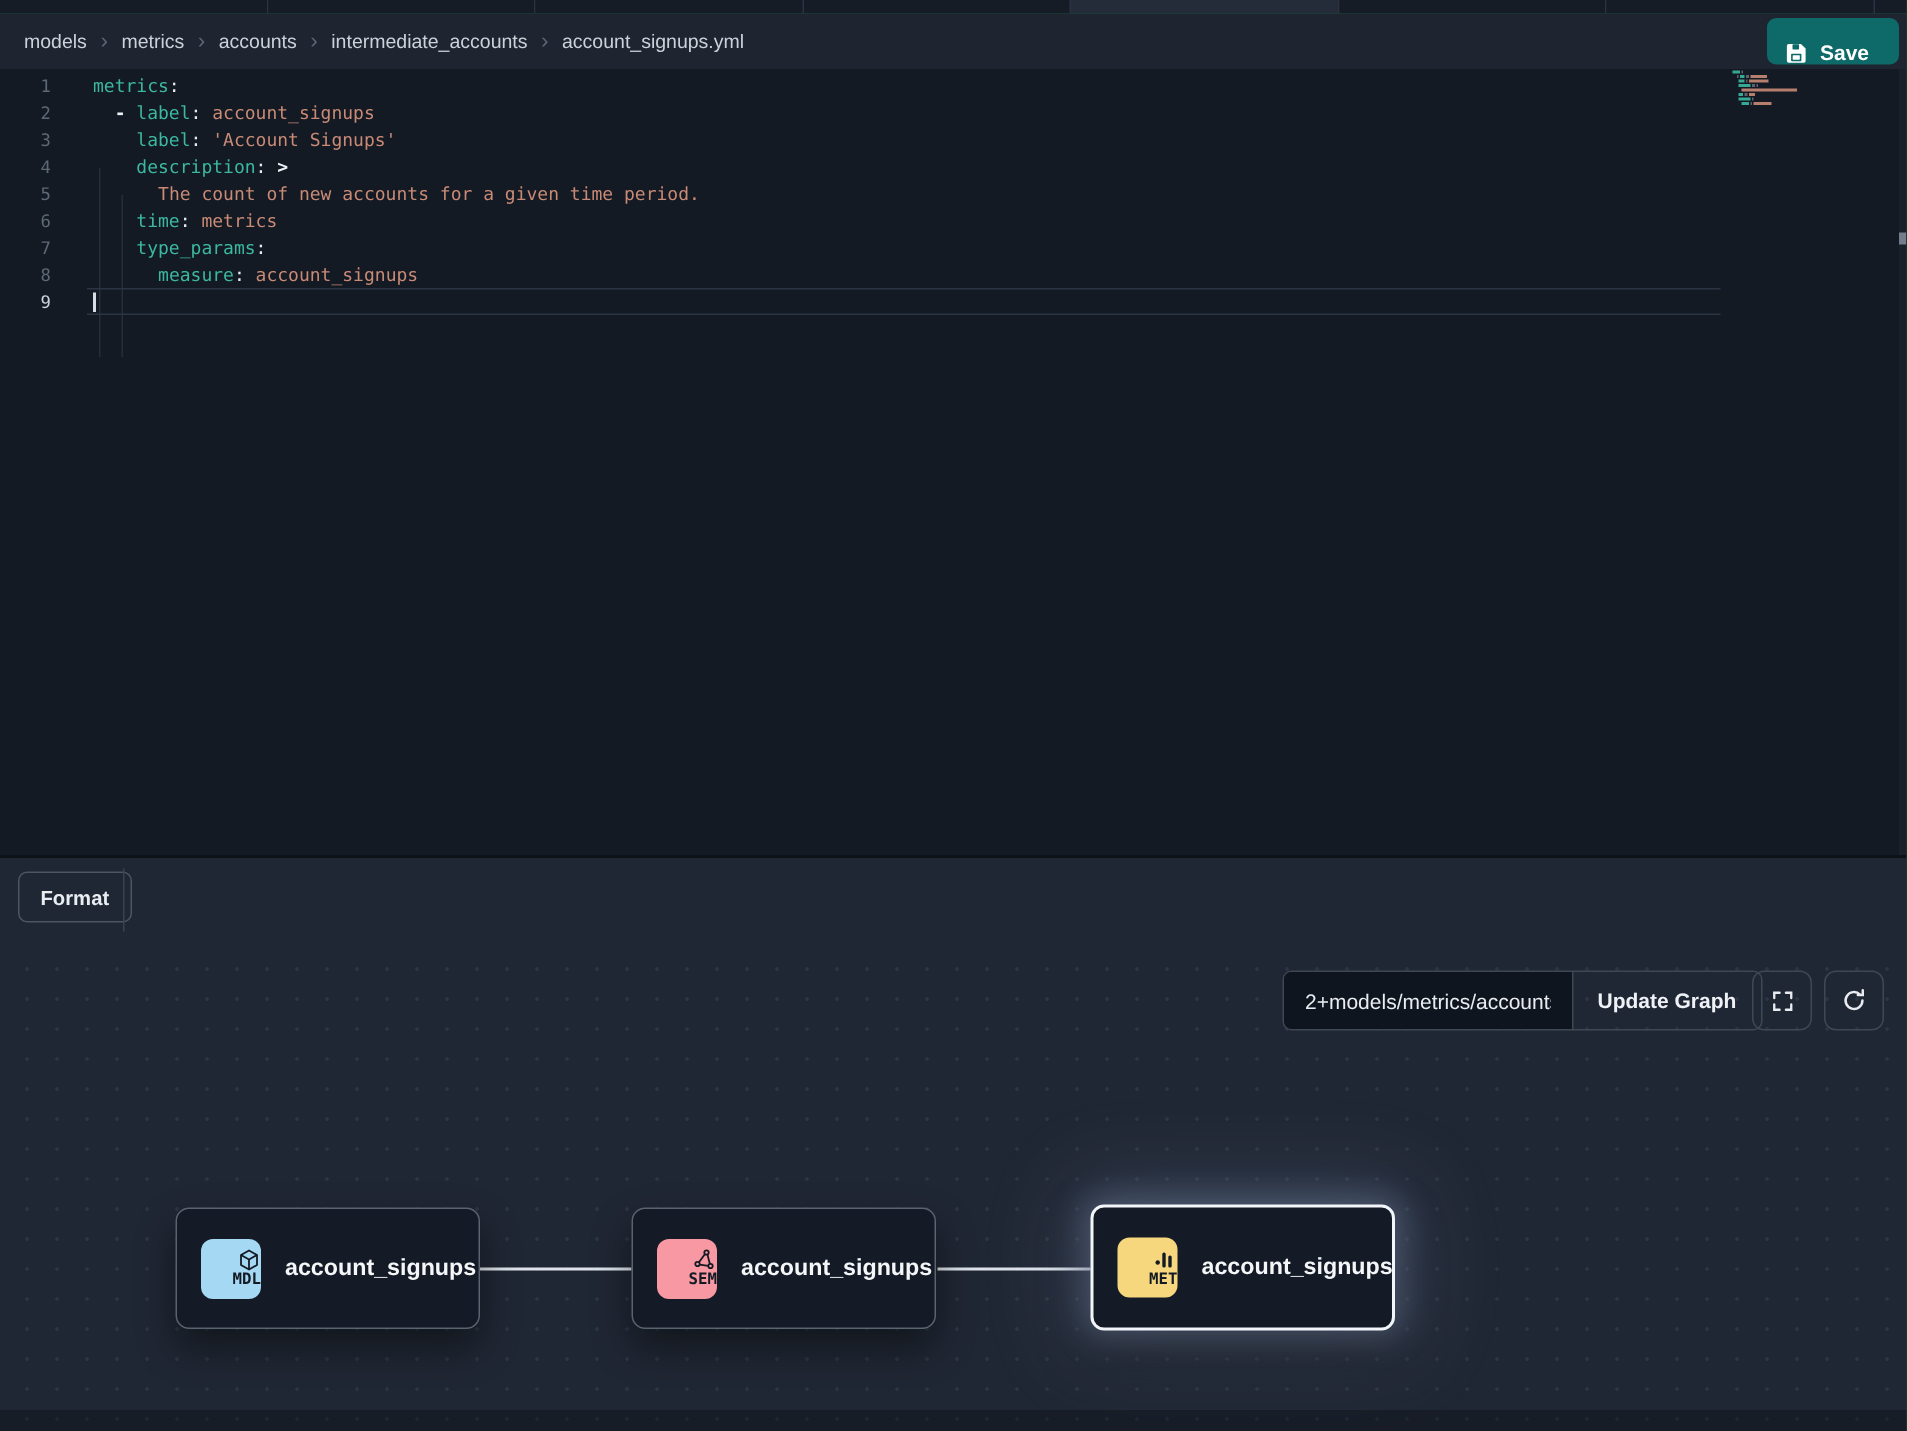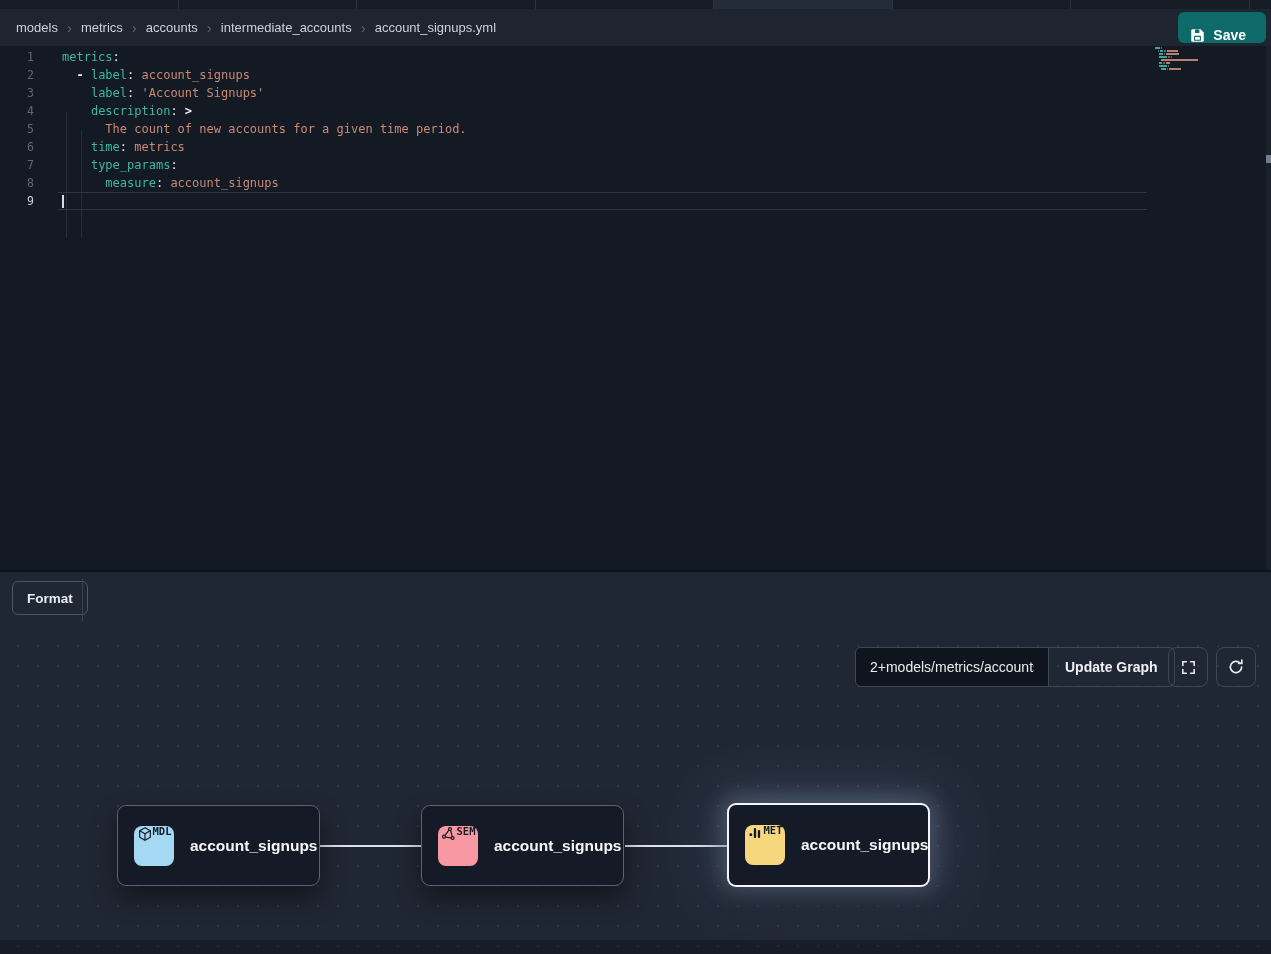--- a/index.html
+++ b/index.html
@@ -81,22 +81,22 @@
   .icon-btn.refresh{left:1216px;}
 
   
   .edge{position:absolute;height:1.5px;background:#dde2e9;}
   .lnode{position:absolute;width:203px;height:81px;background:#151b26;border:1px solid #5a6370;
          border-radius:9px;display:flex;align-items:center;padding-left:16px;gap:16px;cursor:pointer;
          box-shadow:0 12px 26px rgba(0,0,0,0.45);}
   .lnode.selected{border:2px solid #f2f5f9;height:84px;
          box-shadow:0 0 22px 5px rgba(165,185,225,0.30),0 0 55px 18px rgba(140,165,210,0.16),
                     0 14px 32px rgba(0,0,0,0.55);}
-  .nbadge{width:40px;height:40px;border-radius:8px;display:flex;flex-direction:row;
-          align-items:flex-start;justify-content:center;flex:none;}
+  .nbadge{width:40px;height:40px;border-radius:8px;display:flex;flex-direction:column;
+          align-items:flex-end;justify-content:center;flex:none;}
   .nbadge-label{font-size:10.5px;font-weight:600;color:#131a24;line-height:11px;
                 font-family:"DejaVu Sans Mono",monospace;}
   .nlabel{font-size:15.5px;font-weight:600;color:#f4f6f8;}
 
   .footer{position:absolute;left:0;bottom:0;width:100%;height:14px;background:rgba(8,12,18,0.35);}
 </style>
 </head>
 <body>
 
 <div id="app">

